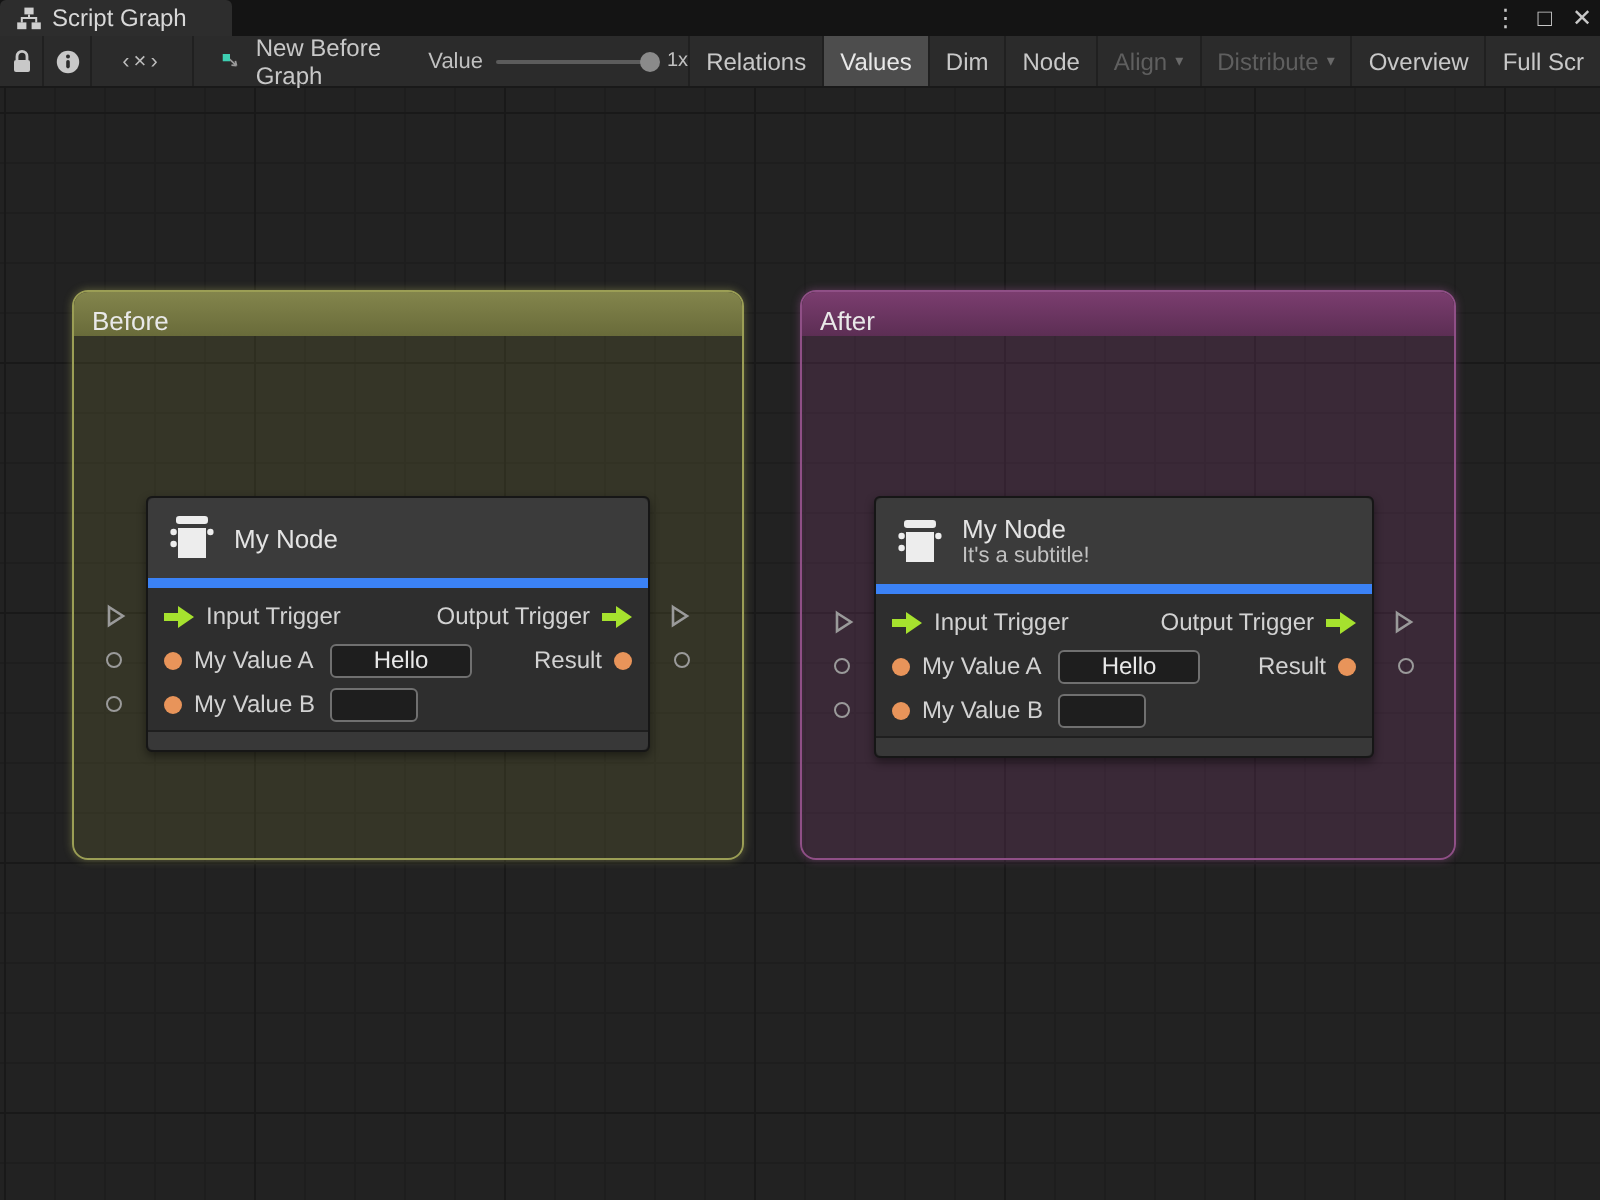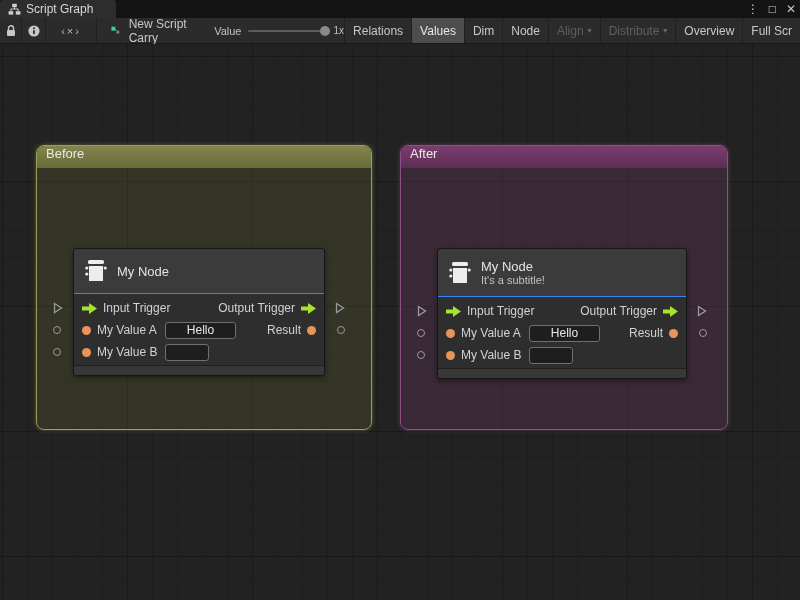--- a/index.html
+++ b/index.html
@@ -45,37 +45,37 @@
             background-image:
               linear-gradient(#191919 1px, transparent 1px),
               linear-gradient(90deg,#191919 1px, transparent 1px),
               linear-gradient(#1e1e1e 1px, transparent 1px),
               linear-gradient(90deg,#1e1e1e 1px, transparent 1px);
             background-size:125px 125px,125px 125px,25px 25px,25px 25px;
             background-position:2px 12px; }
 
   
   .group { position:absolute; border-radius:8px; overflow:hidden; }
-  .group-header { height:22px; display:flex; align-items:flex-start; padding-left:9px;
+  .group-header { height:22px; display:flex; align-items:flex-end; padding-left:9px;
                   font-size:13px; color:#e9e9e9; }
   .group-body { position:absolute; left:0; right:0; top:22px; bottom:0; }
   .group.before { left:36px; top:101px; width:336px; height:285px;
                   border:1px solid #9b9e55; box-shadow:0 0 4px rgba(170,174,90,.45); }
   .group.before .group-header { background:linear-gradient(#83854c,#696b3a); }
   .group.before .group-body { background:rgba(128,131,58,.20); }
   .group.after { left:400px; top:101px; width:328px; height:285px;
                  border:1px solid #8f4f86; box-shadow:0 0 4px rgba(160,85,150,.45); }
   .group.after .group-header { background:linear-gradient(#7b3d6f,#5c2e54); }
   .group.after .group-body { background:rgba(153,71,140,.20); }
 
   
   .node { position:absolute; background:#2e2e2e; border:1px solid #161616;
           border-radius:3px; box-shadow:0 2px 5px rgba(0,0,0,.45); }
   .node-header { display:flex; align-items:center; gap:10px; padding:0 11px;
-                 background:#3b3b3b; border-bottom:1px solid #3b82f6;
+                 background:#3b3b3b; border-bottom:5px solid #3b82f6;
                  border-radius:3px 3px 0 0; }
   .node.before-node { left:73px; top:204px; width:252px; }
   .node.after-node  { left:437px; top:204px; width:250px; }
   .node.before-node .node-header { height:45px; }
   .node.after-node  .node-header { height:48px; }
   .node-title { font-size:13px; color:#e4e4e4; line-height:15px; }
   .node-subtitle { font-size:11px; color:#c2c2c2; line-height:13px; }
   .node-ports { padding:3px 0 2px 0; }
   .port-row { position:relative; height:22px; display:flex; align-items:center;
               justify-content:space-between; padding:0 8px; }
@@ -129,21 +129,21 @@
       </svg>
     </div>
     <div class="tb-seg tb-btn w-code">
       <span>‹×›</span>
     </div>
     <div class="tb-seg tb-btn w-nsg">
       <svg width="14" height="12" viewBox="0 0 14 12">
         <path d="M4 3 L10 8.5 M10 8.5 L6.5 8.2 M10 8.5 L9.2 5.2" stroke="#9a9a9a" stroke-width="1.2" fill="none"></path>
         <rect x="0.5" y="0.5" width="5" height="5" fill="#3ecfb2"></rect>
       </svg>
-      <span>New Script Carry</span>
+      <span>New Before Graph</span>
     </div>
     <div class="zoom-area">
       <span class="zoom-label">Value</span>
       <div class="zoom-track">
         <div class="zoom-handle"></div>
       </div>
       <span class="zoom-value">1x</span>
     </div>
     <div class="tb-seg tb-btn tb-text">Relations</div>
     <div class="tb-seg tb-btn tb-text active">Values</div>

